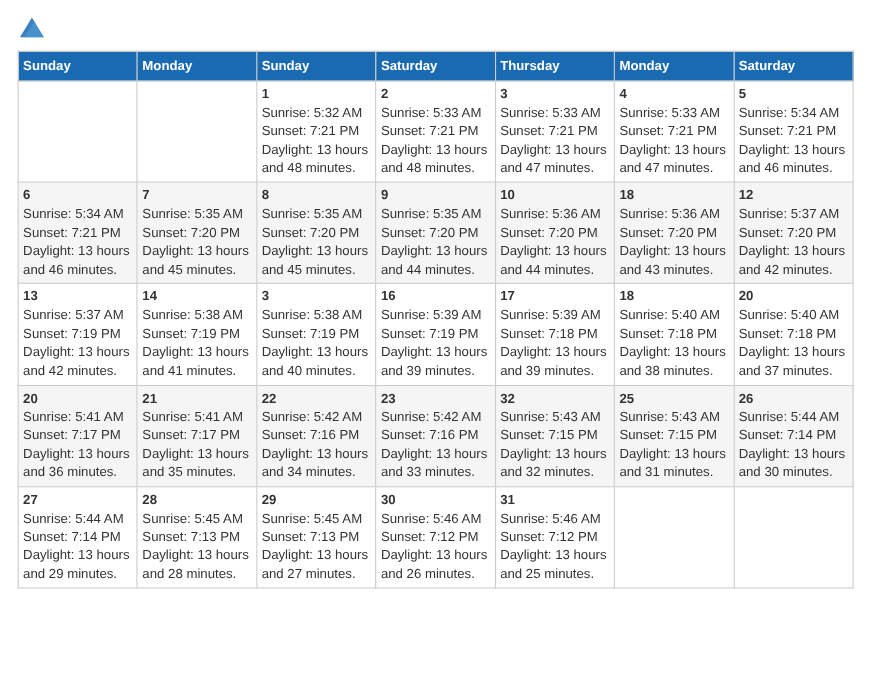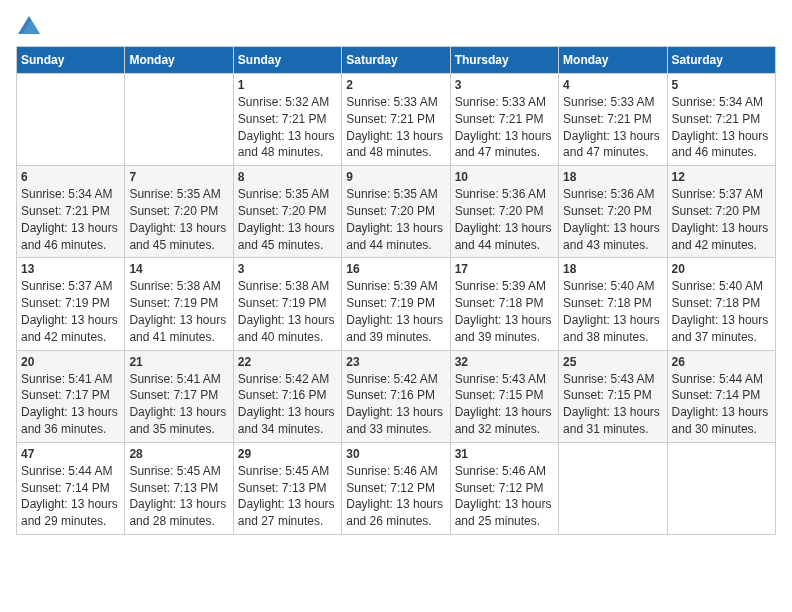--- a/index.html
+++ b/index.html
@@ -286,21 +286,21 @@
         </td>
         <td>
           <span class="day-num">26</span>
           <div class="cell-info">Sunrise: 5:44 AM
 Sunset: 7:14 PM
 Daylight: 13 hours and 30 minutes.</div>
         </td>
       </tr>
       <tr>
         <td>
-          <span class="day-num">47</span>
+          <span class="day-num">27</span>
           <div class="cell-info">Sunrise: 5:44 AM
 Sunset: 7:14 PM
 Daylight: 13 hours and 29 minutes.</div>
         </td>
         <td>
           <span class="day-num">28</span>
           <div class="cell-info">Sunrise: 5:45 AM
 Sunset: 7:13 PM
 Daylight: 13 hours and 28 minutes.</div>
         </td>

